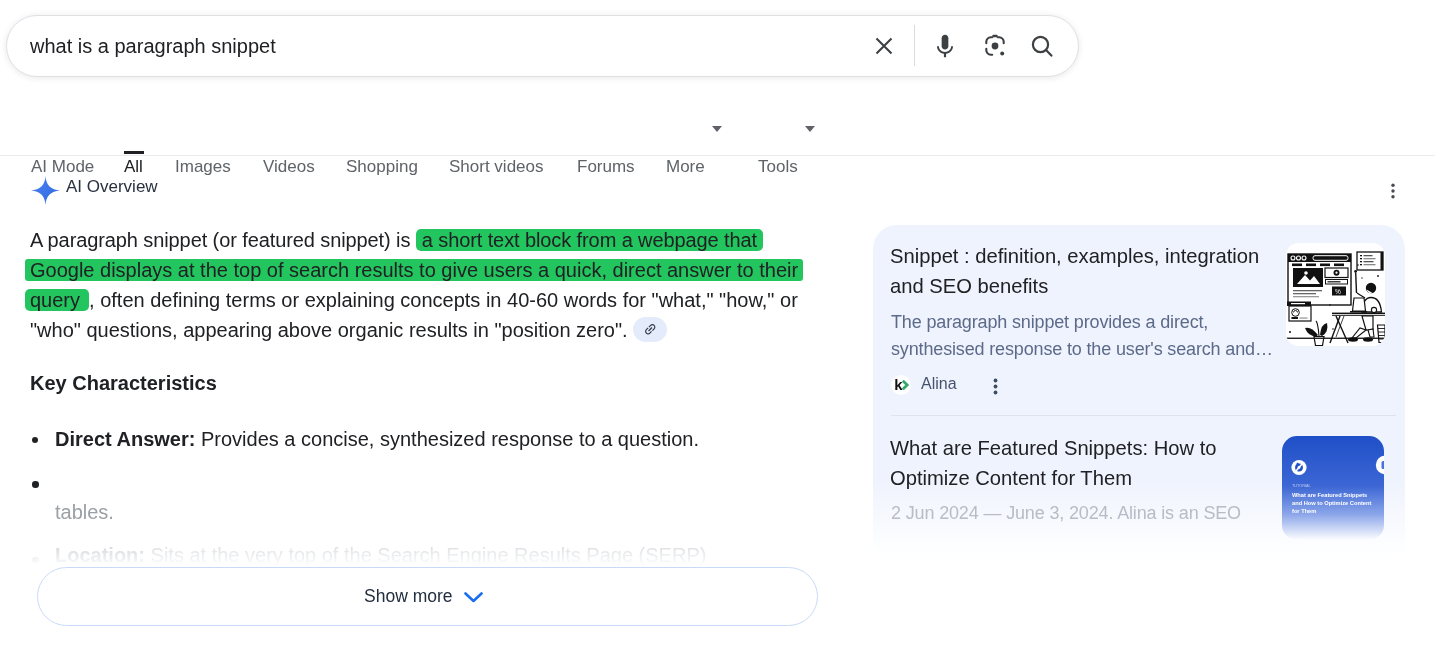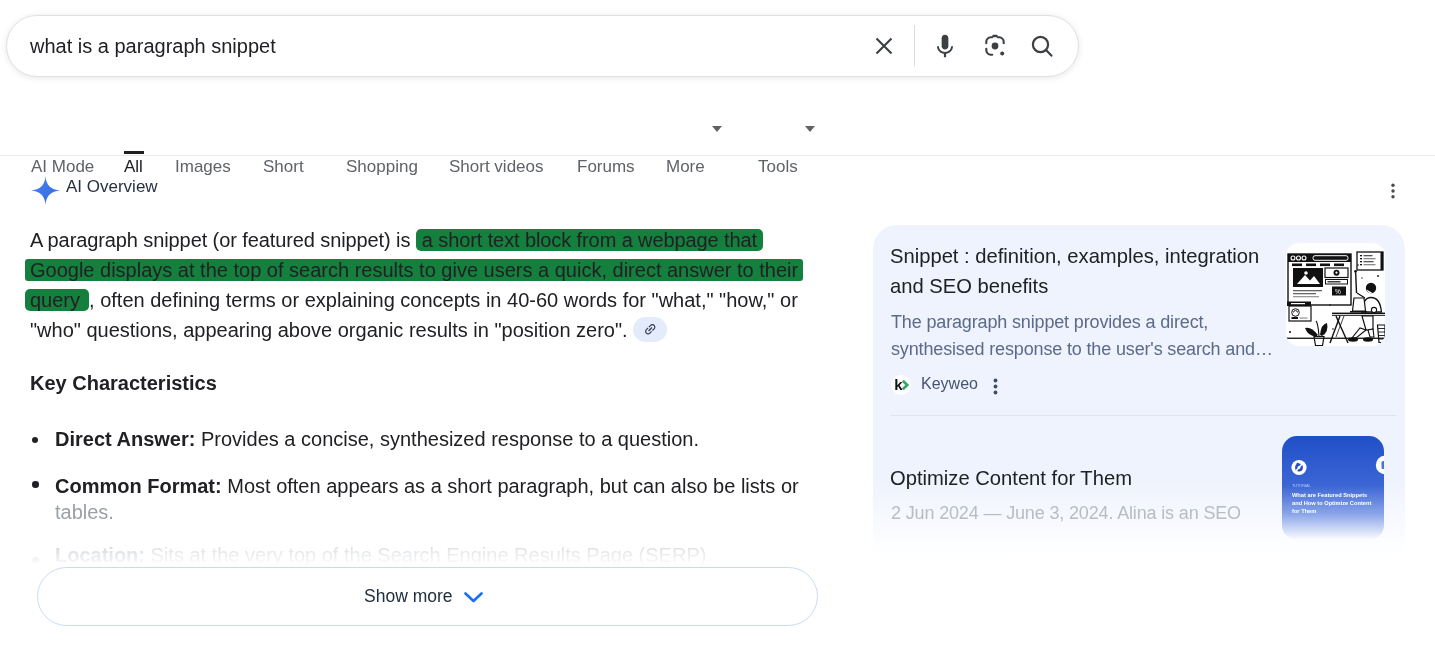--- a/index.html
+++ b/index.html
@@ -17,21 +17,21 @@
   .tab { top:114px; font-size:17px; line-height:20px; color:#5f6368; white-space:nowrap;margin-top:43px; }
   .tab.on { color:#202124; }
   #underline { left:124px; top:151px; width:20px; height:3px; background:#202124; }
   #tabdiv { left:0; top:155px; width:1435px; height:1px; background:#ebebeb; }
 
   
   #aio-label { left:66px; top:175px; font-size:17px; line-height:24px; color:#27313f; }
 
   
   .pline { left:30px; font-size:20px; line-height:30px; color:#202124; white-space:nowrap; }
-  .hl { background:#15803d; padding:0 4px; border-radius:5px; }
+  .hl { background:#22c55e; padding:0 4px; border-radius:5px; }
   .hl.r1 { border-radius:5px; padding-left:6px; padding-right:6px; }
   .hl.r2 { border-radius:3px; margin-left:-5px; padding-left:5px; padding-right:5px; }
   .hl.r3 { border-radius:5px; margin-left:-5px; padding-left:5px; padding-right:9px; }
 
   #linkpill { left:633px; top:317px; width:34px; height:25px; border-radius:13px; background:#e4ebfb; display:flex; align-items:center; justify-content:center; }
 
   h3.kc { left:30px; top:368px; font-size:20px; line-height:30px; color:#202124; font-weight:bold; position:absolute; }
 
   .bullet { width:5px; height:5px; border-radius:50%; background:#202124; }
   .bline { left:55px; font-size:20px; line-height:30px; color:#202124; white-space:nowrap; }
@@ -77,21 +77,21 @@
   <div class="abs sicon" style="left:1029px;width:24px;">
     <svg width="24" height="24" viewBox="0 0 24 24" fill="none" stroke="#3c4043" stroke-width="2.2" stroke-linecap="round">
         <circle cx="11.5" cy="10.5" r="7.6"></circle>
         <path d="M17 16.1 L22.4 21.6"></path>
       </svg>
   </div>
 
   <div class="abs tab" style="left:31px;">AI Mode</div>
   <div class="abs tab on" style="left:124px;text-align:right;">All</div>
   <div class="abs tab" style="left:175px;">Images</div>
-  <div class="abs tab" style="left:263px;">Short</div>
+  <div class="abs tab" style="left:263px;">Videos</div>
   <div class="abs tab" style="left:346px;">Shopping</div>
   <div class="abs tab" style="left:449px;">Short videos</div>
   <div class="abs tab" style="left:577px;">Forums</div>
   <div class="abs tab" style="left:666px;">More</div>
   <svg class="abs" style="left:712px;top:126px;" width="10" height="6" viewBox="0 0 10 6">
       <path d="M0 0 L10 0 L5 6 Z" fill="#5f6368"></path>
     </svg>
   <div class="abs tab" style="left:758px;">Tools</div>
   <svg class="abs" style="left:805px;top:126px;" width="10" height="6" viewBox="0 0 10 6">
       <path d="M0 0 L10 0 L5 6 Z" fill="#5f6368"></path>
@@ -123,21 +123,20 @@
     <svg width="14.5" height="14.5" viewBox="0 0 24 24" fill="#2d3648" style="transform:rotate(-45deg);">
         <path d="M3.9 12c0-1.71 1.39-3.1 3.1-3.1h4V7H7c-2.76 0-5 2.24-5 5s2.24 5 5 5h4v-1.9H7c-1.71 0-3.1-1.39-3.1-3.1zM8 13h8v-2H8v2zm9-6h-4v1.9h4c1.71 0 3.1 1.39 3.1 3.1s-1.39 3.1-3.1 3.1h-4V17h4c2.76 0 5-2.24 5-5s-2.24-5-5-5z"></path>
       </svg>
   </div>
 
   <h3 class="kc">Key Characteristics</h3>
 
   <div class="abs bullet" style="left:31.6px;top:437.2px;width:6.3px;height:6.3px;"></div>
   <div class="abs bline" style="top:424px;"><b>Direct Answer:</b> Provides a concise, synthesized response to a question.</div>
   <div class="abs bullet" style="left:32.4px;top:481.3px;width:6.6px;height:6.6px;"></div>
-  <div class="abs bline" style="top:471px;"><b>Common Format:</b> Most often appears as a short paragraph, but can also be lists or</div>
   <div class="abs bline" style="top:497px;color:#9aa0a6;">tables.</div>
   <div class="abs bullet" style="left:32.4px;top:556.6px;width:6.5px;height:6.5px;background:#d8dadd;"></div>
   <div class="abs bline" style="top:540px;color:#d3d6da;"><b style="color:#c9cdd2;">Location:</b> Sits at the very top of the Search Engine Results Page (SERP)</div>
 
   <div class="abs" style="left:0;top:540px;width:835px;height:27px;background:linear-gradient(to bottom, rgba(255,255,255,0), rgba(255,255,255,.9) 90%);"></div>
 
   <div class="abs" id="showmore"></div>
   <div class="abs" style="left:364px;top:585px;font-size:17.5px;line-height:22px;color:#222e3e;">Show more</div>
   <svg class="abs" style="left:464px;top:591.5px;" width="19" height="11" viewBox="0 0 19 11" fill="none">
       <path d="M1.5 1.5 L9.5 9 L17.5 1.5" stroke="#1a6ef0" stroke-width="2.6" stroke-linecap="round" stroke-linejoin="round"></path>
@@ -148,29 +147,30 @@
     <div class="ct" style="top:17.4px;">Snippet : definition, examples, integration</div>
     <div class="cd" style="top:111px;">synthesised response to the user's search and…</div>
     <div class="cd" style="top:84px;">The paragraph snippet provides a direct,</div>
 
     <div style="position:absolute;left:18px;top:150px;width:20px;height:20px;border-radius:50%;background:#fff;">
       <svg width="20" height="20" viewBox="0 0 20 20">
           <text x="3.2" y="15.2" font-size="15" font-weight="bold" fill="#121212" font-family="Liberation Sans">k</text>
           <path d="M11.8 5.8 L16.2 10 L11.8 14.2" stroke="#35a768" stroke-width="2.7" fill="none"></path>
         </svg>
     </div>
-    <div style="position:absolute;left:48px;top:148px;font-size:16px;line-height:21px;color:#47536e;">Keyweo</div>
+    <div style="position:absolute;left:48px;top:148px;font-size:16px;line-height:21px;color:#47536e;">Alina</div>
     <svg style="position:absolute;left:120px;top:153px;" width="5" height="17" viewBox="0 0 5 17" fill="#3f4c66">
         <circle cx="2.5" cy="2.5" r="1.9"></circle>
         <circle cx="2.5" cy="8.5" r="1.9"></circle>
         <circle cx="2.5" cy="14.5" r="1.9"></circle>
       </svg>
 
     <div id="cdivider"></div>
 
+    <div class="ct" style="top:209.4px;">What are Featured Snippets: How to</div>
     <div class="ct" style="top:239.4px;">Optimize Content for Them</div>
     <div class="cd" style="top:275.4px;color:#b7bcc6;">2 Jun 2024 — June 3, 2024. Alina is an SEO</div>
 
     <div class="thumb" style="left:413px;top:18px;width:99px;height:103px;background:#fff;">
       <svg width="99" height="103" viewBox="0 0 99 103">
         <rect x="0" y="0" width="99" height="103" fill="#fff"></rect>
 
         <rect x="2" y="11" width="63" height="51" fill="none" stroke="#111" stroke-width="1.4"></rect>
         <rect x="2" y="11" width="63" height="8" fill="#111"></rect>
         <circle cx="7" cy="15" r="2" fill="none" stroke="#fff" stroke-width="1.1"></circle>

